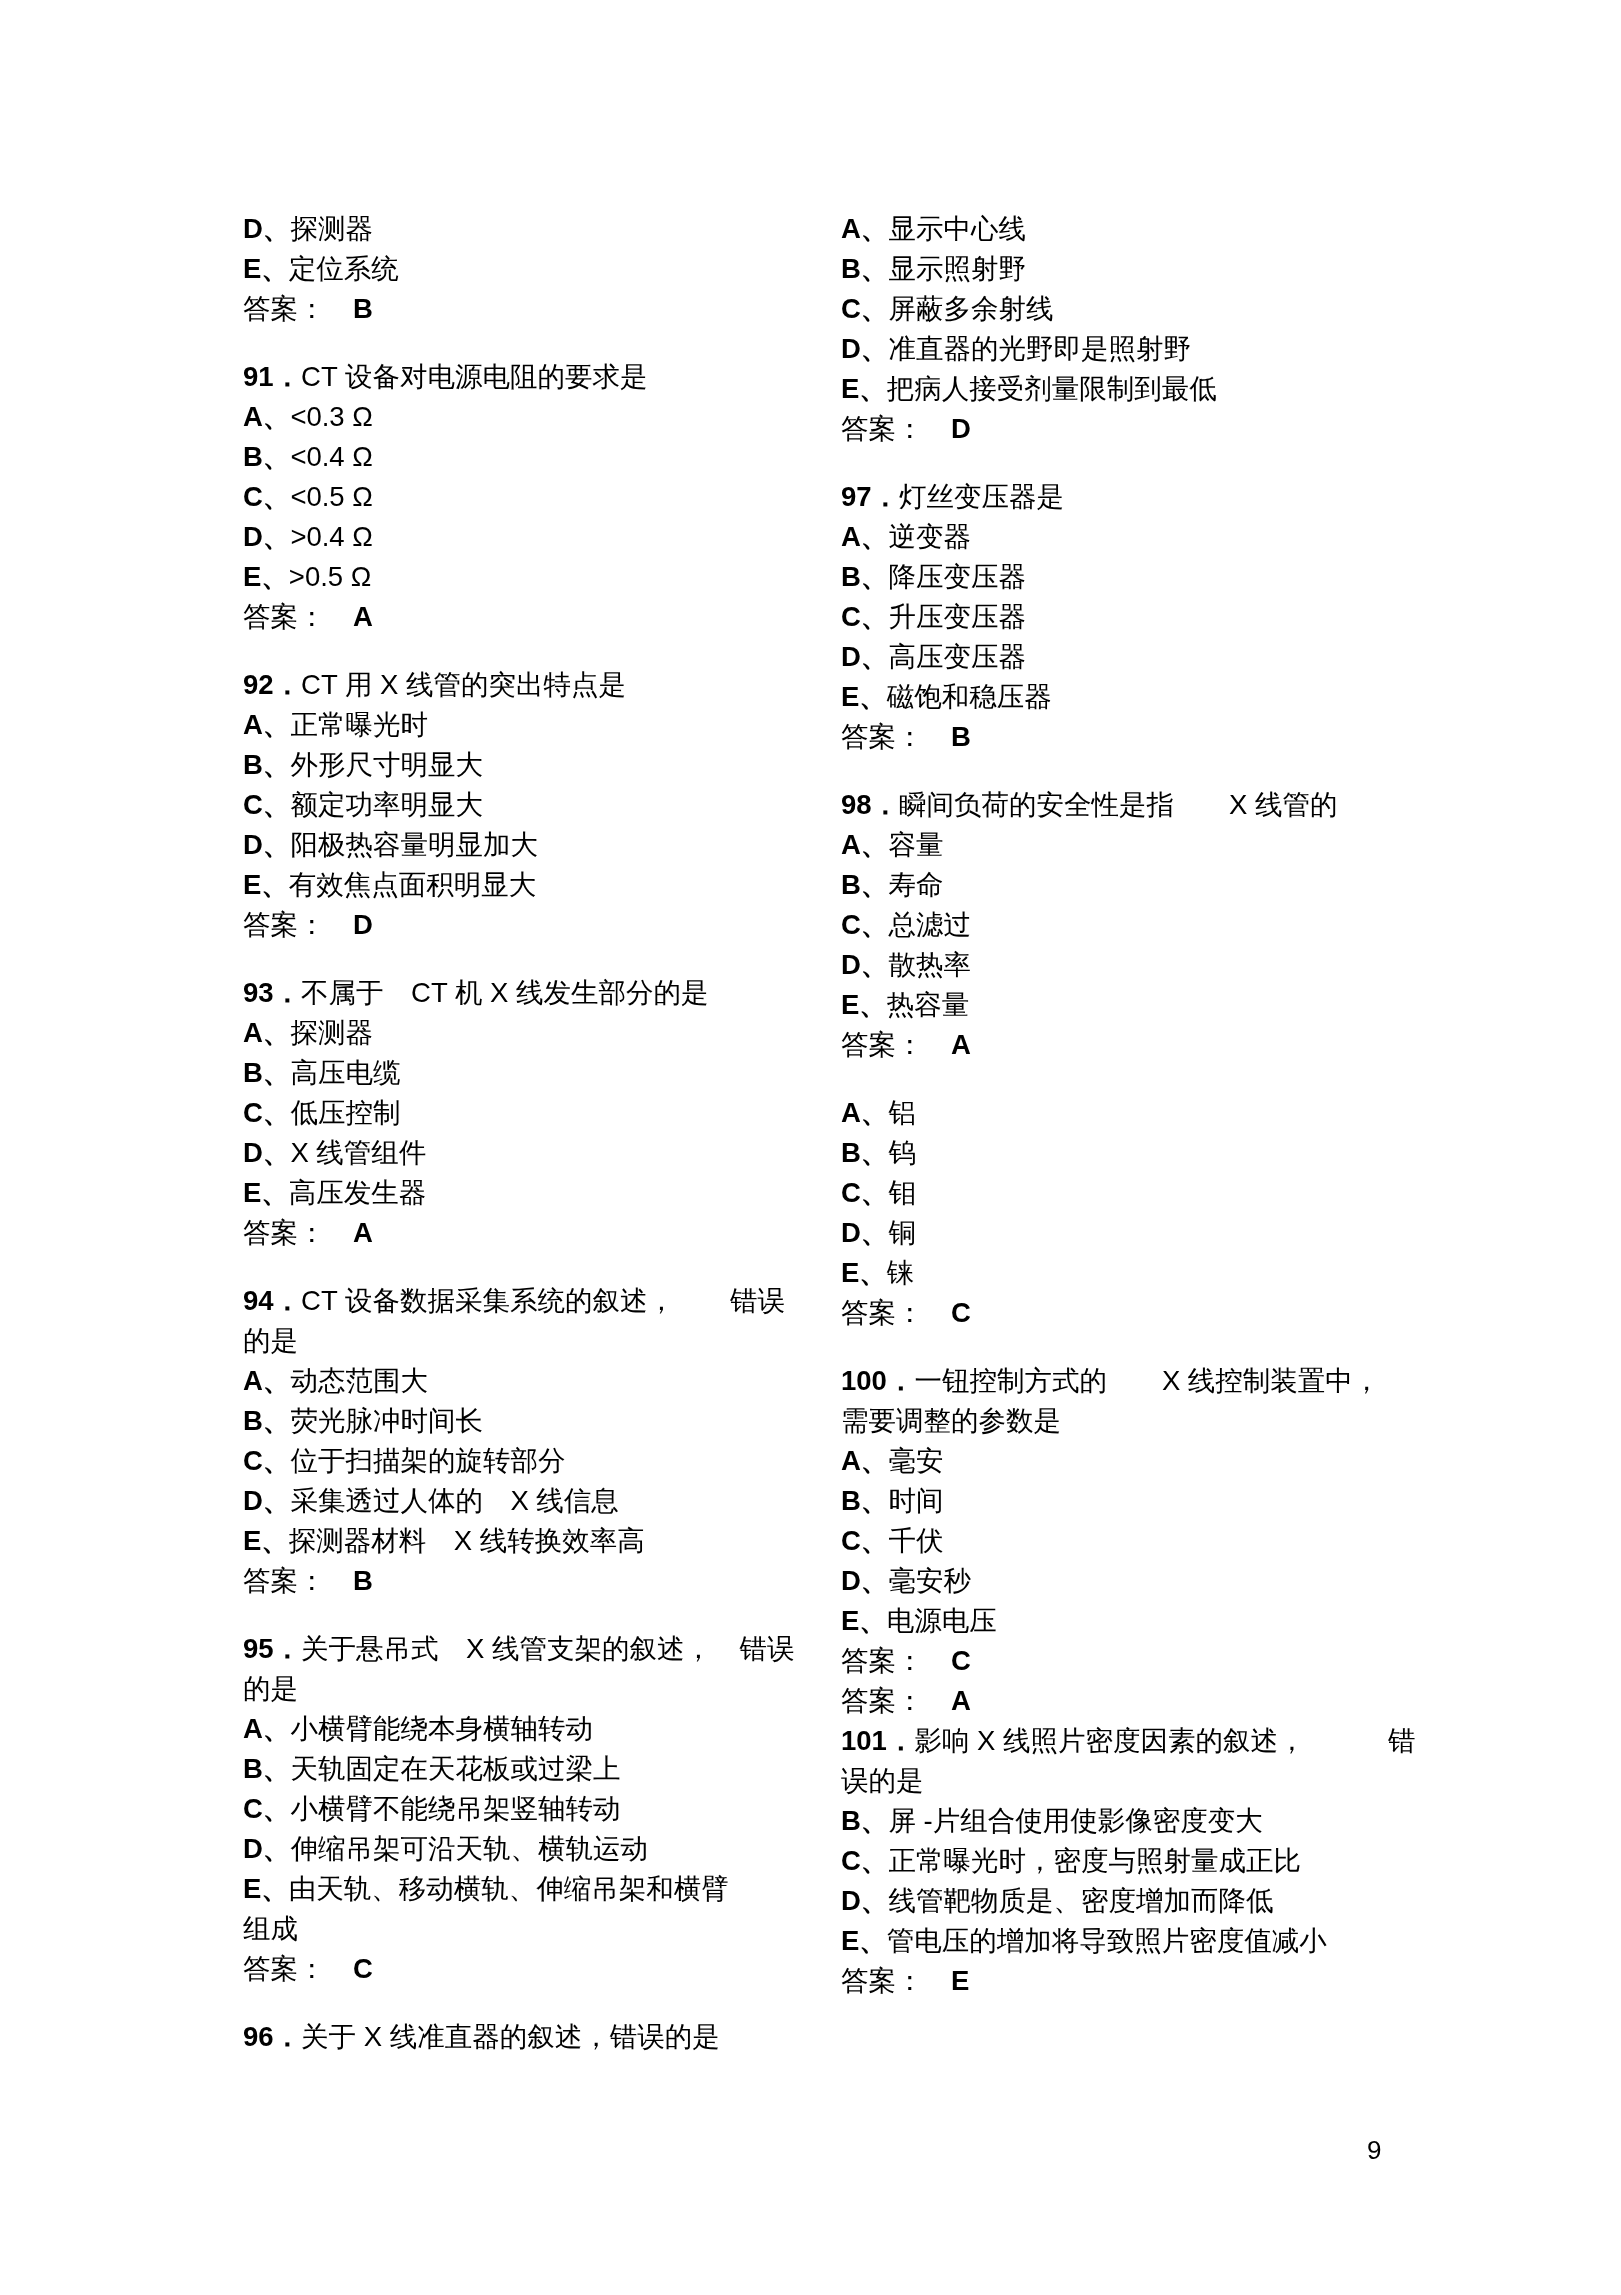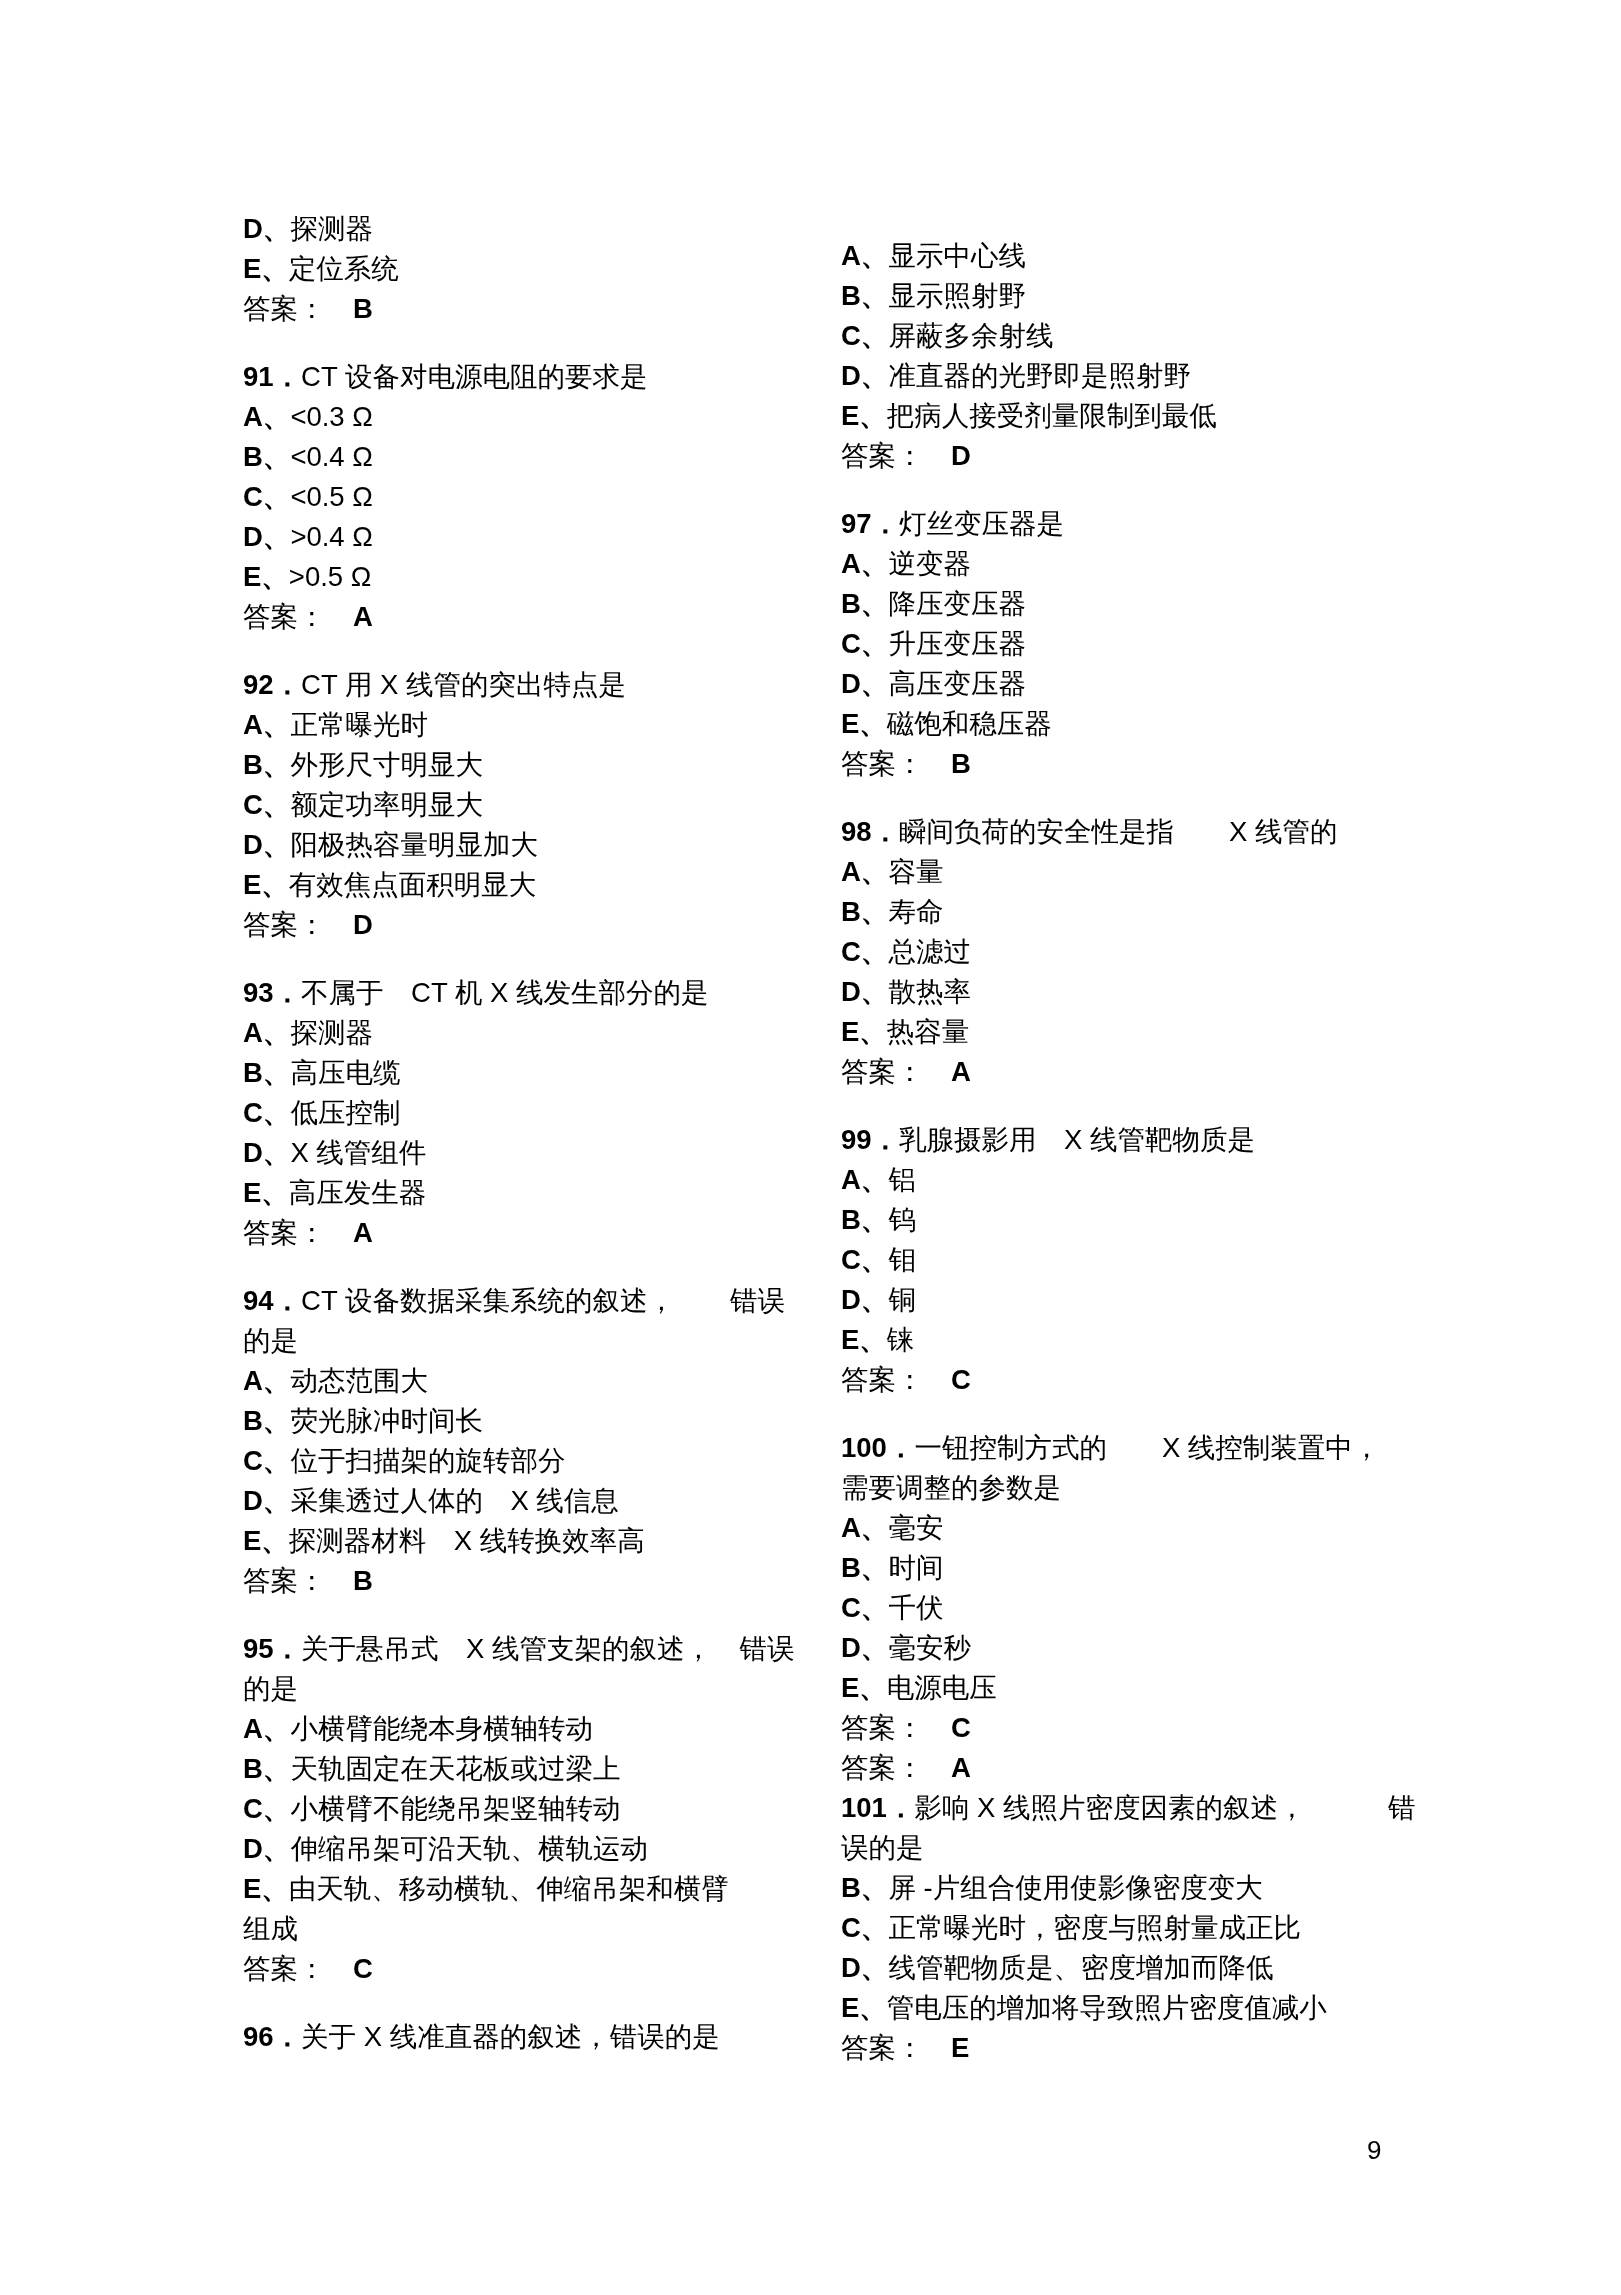--- a/index.html
+++ b/index.html
@@ -7,21 +7,21 @@
     position: relative;
     width: 1622px;
     height: 2191px;
     background: #ffffff;
     color: #000000;
     font-family: "Liberation Sans", sans-serif;
     overflow: hidden;
   }
   .column { position: absolute; top: 209px; }
   .column-left  { left: 243px;  width: 537px; }
-  .column-right { left: 841px; width: 580px; margin-top: 27px; }
+  .column-right { left: 841px; width: 580px; }
   .block { margin-bottom: 28px; }
   .line {
     font-size: 27.5px;
     line-height: 40px;
     white-space: pre;
     color: #000000;
   }
   .lead { font-weight: 700; }
   .tail { font-weight: 700; }
   .page-number {
@@ -116,21 +116,20 @@
       <div class="block">
         <div class="line question"><span class="lead">98．</span><span class="body">瞬间负荷的安全性是指　　X 线管的</span></div>
         <div class="line option"><span class="lead">A、</span><span class="body">容量</span></div>
         <div class="line option"><span class="lead">B、</span><span class="body">寿命</span></div>
         <div class="line option"><span class="lead">C、</span><span class="body">总滤过</span></div>
         <div class="line option"><span class="lead">D、</span><span class="body">散热率</span></div>
         <div class="line option"><span class="lead">E、</span><span class="body">热容量</span></div>
         <div class="line answer"><span class="body">答案：　</span><span class="tail">A</span></div>
       </div>
       <div class="block">
-        <div class="line question"><span class="lead">99．</span><span class="body">乳腺摄影用　X 线管靶物质是</span></div>
         <div class="line option"><span class="lead">A、</span><span class="body">铝</span></div>
         <div class="line option"><span class="lead">B、</span><span class="body">钨</span></div>
         <div class="line option"><span class="lead">C、</span><span class="body">钼</span></div>
         <div class="line option"><span class="lead">D、</span><span class="body">铜</span></div>
         <div class="line option"><span class="lead">E、</span><span class="body">铼</span></div>
         <div class="line answer"><span class="body">答案：　</span><span class="tail">C</span></div>
       </div>
       <div class="block">
         <div class="line question"><span class="lead">100．</span><span class="body">一钮控制方式的　　X 线控制装置中，</span></div>
         <div class="line cont"><span class="body">需要调整的参数是</span></div>

